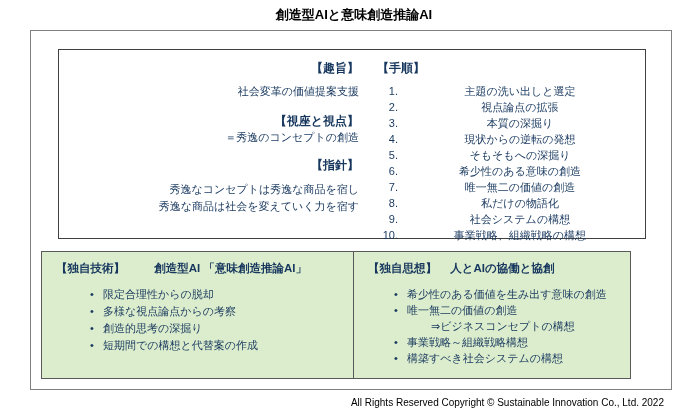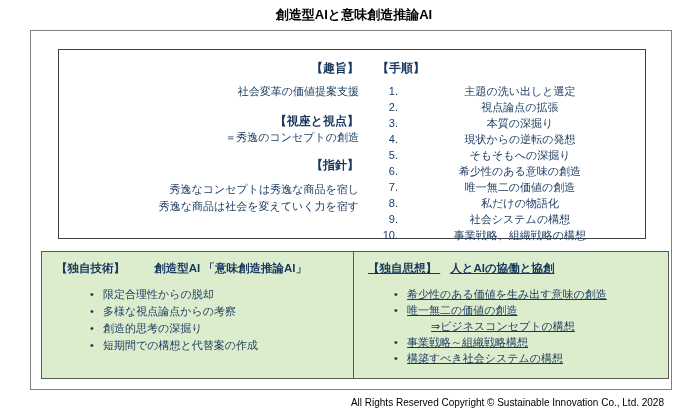--- a/index.html
+++ b/index.html
@@ -40,21 +40,21 @@
     font-size:11px; line-height:16px; color:#17375e;
     list-style:decimal;
     text-align:center;
   }
   .steps-list li { padding-left:4px; }
   .green-box {
     position:absolute; top:220px; height:128px;
     background:#dcedcd; border:1px solid #595959;
   }
   .green-left  { left:10px;  width:356px; }
-  .green-right { left:322px; width:316px;text-decoration:underline; }
+  .green-right { left:322px; width:278px; }
   .green-title { padding:9px 0 0 14px; font-size:11.5px; font-weight:bold; color:#17375e; }
   .green-title .sub-gap-wide { margin-left:26px; }
   .green-title .sub-gap { margin-left:10px; }
   .bullet-list { margin-top:10px; list-style:none; font-size:11px; line-height:17px; color:#17375e; }
   .green-left .bullet-list { padding-left:48px; }
   .green-right .bullet-list { padding-left:40px; line-height:16px; }
   .bullet-list li { position:relative; padding-left:13px; }
   .bullet-list li::before { content:"\2022"; position:absolute; left:0; top:0; }
   .subline { padding-left:24px; }
   .copyright {
@@ -123,13 +123,13 @@
         <div>唯一無二の価値の創造</div>
         <div class="subline">⇒ビジネスコンセプトの構想</div>
       </li>
       <li>事業戦略～組織戦略構想</li>
       <li>構築すべき社会システムの構想</li>
     </ul>
   </div>
 
 </div>
 
-<div class="copyright">All Rights Reserved Copyright © Sustainable Innovation Co., Ltd. 2028</div>
+<div class="copyright">All Rights Reserved Copyright © Sustainable Innovation Co., Ltd. 2022</div>
 
 </body></html>

